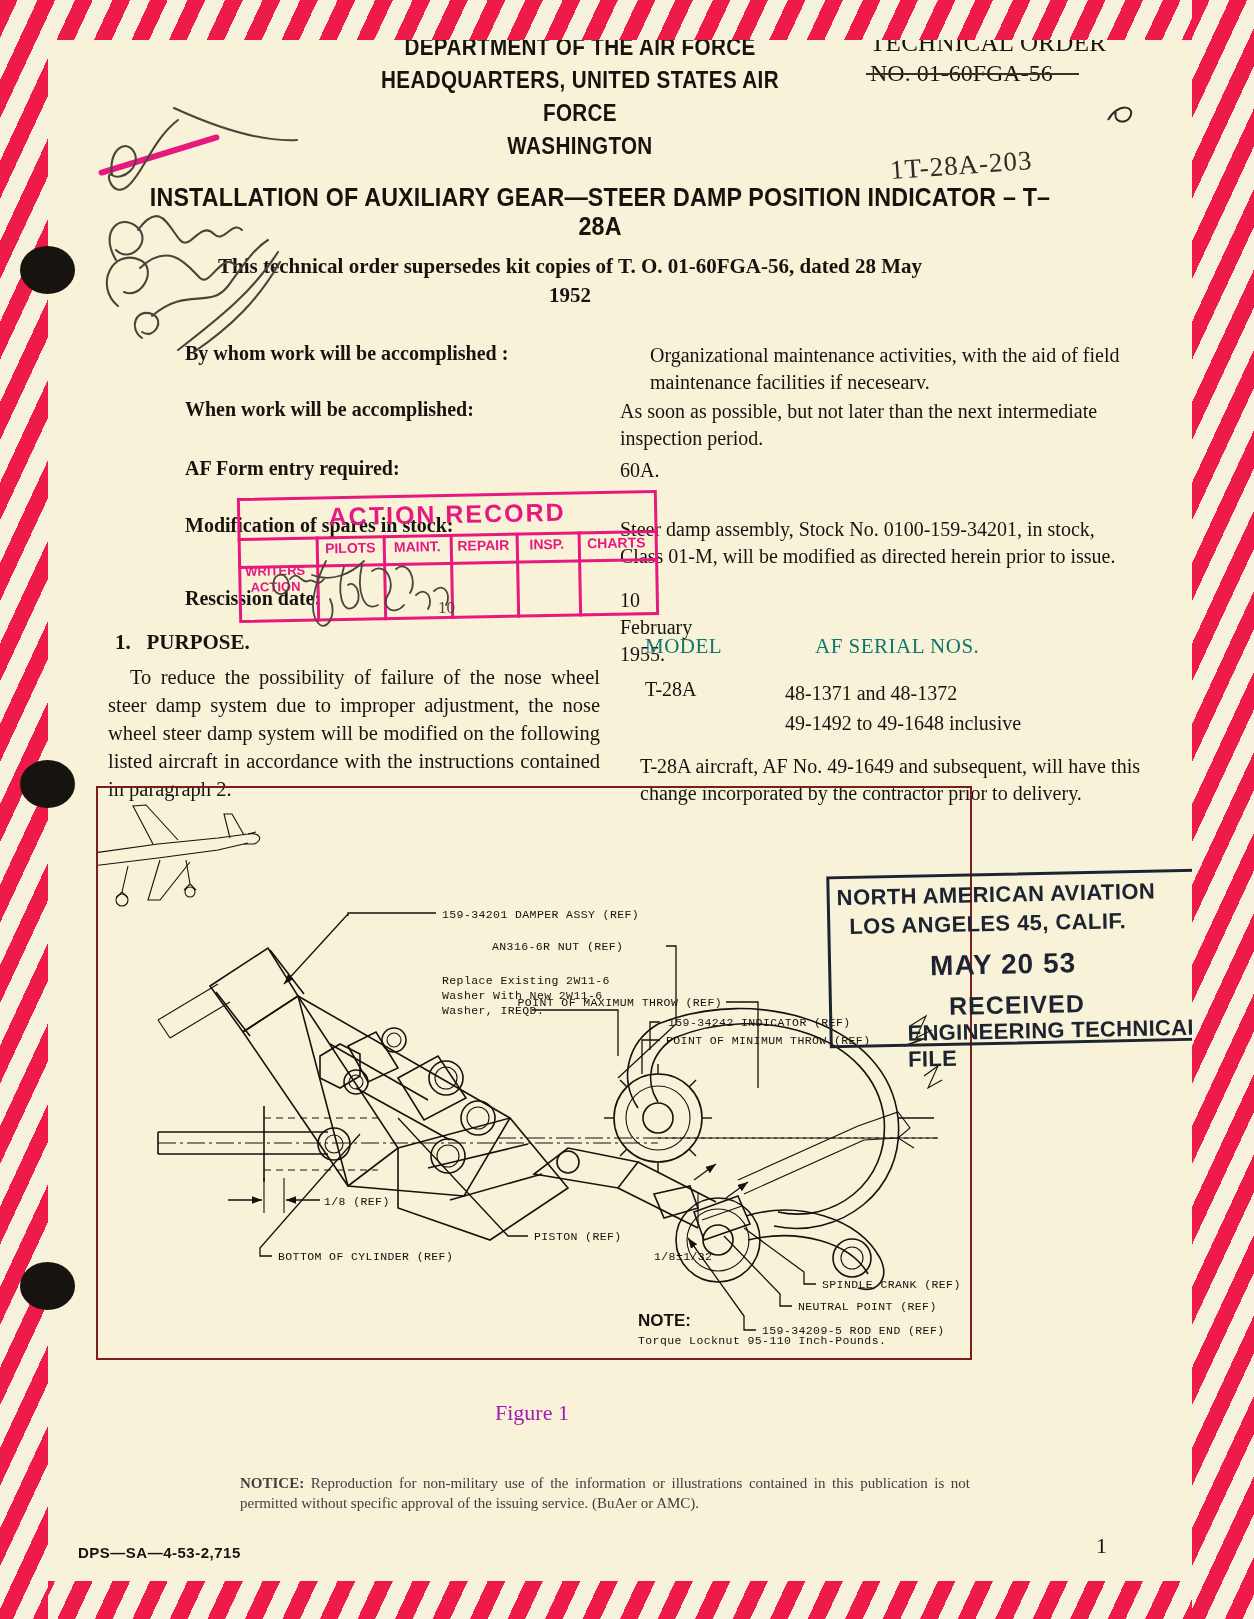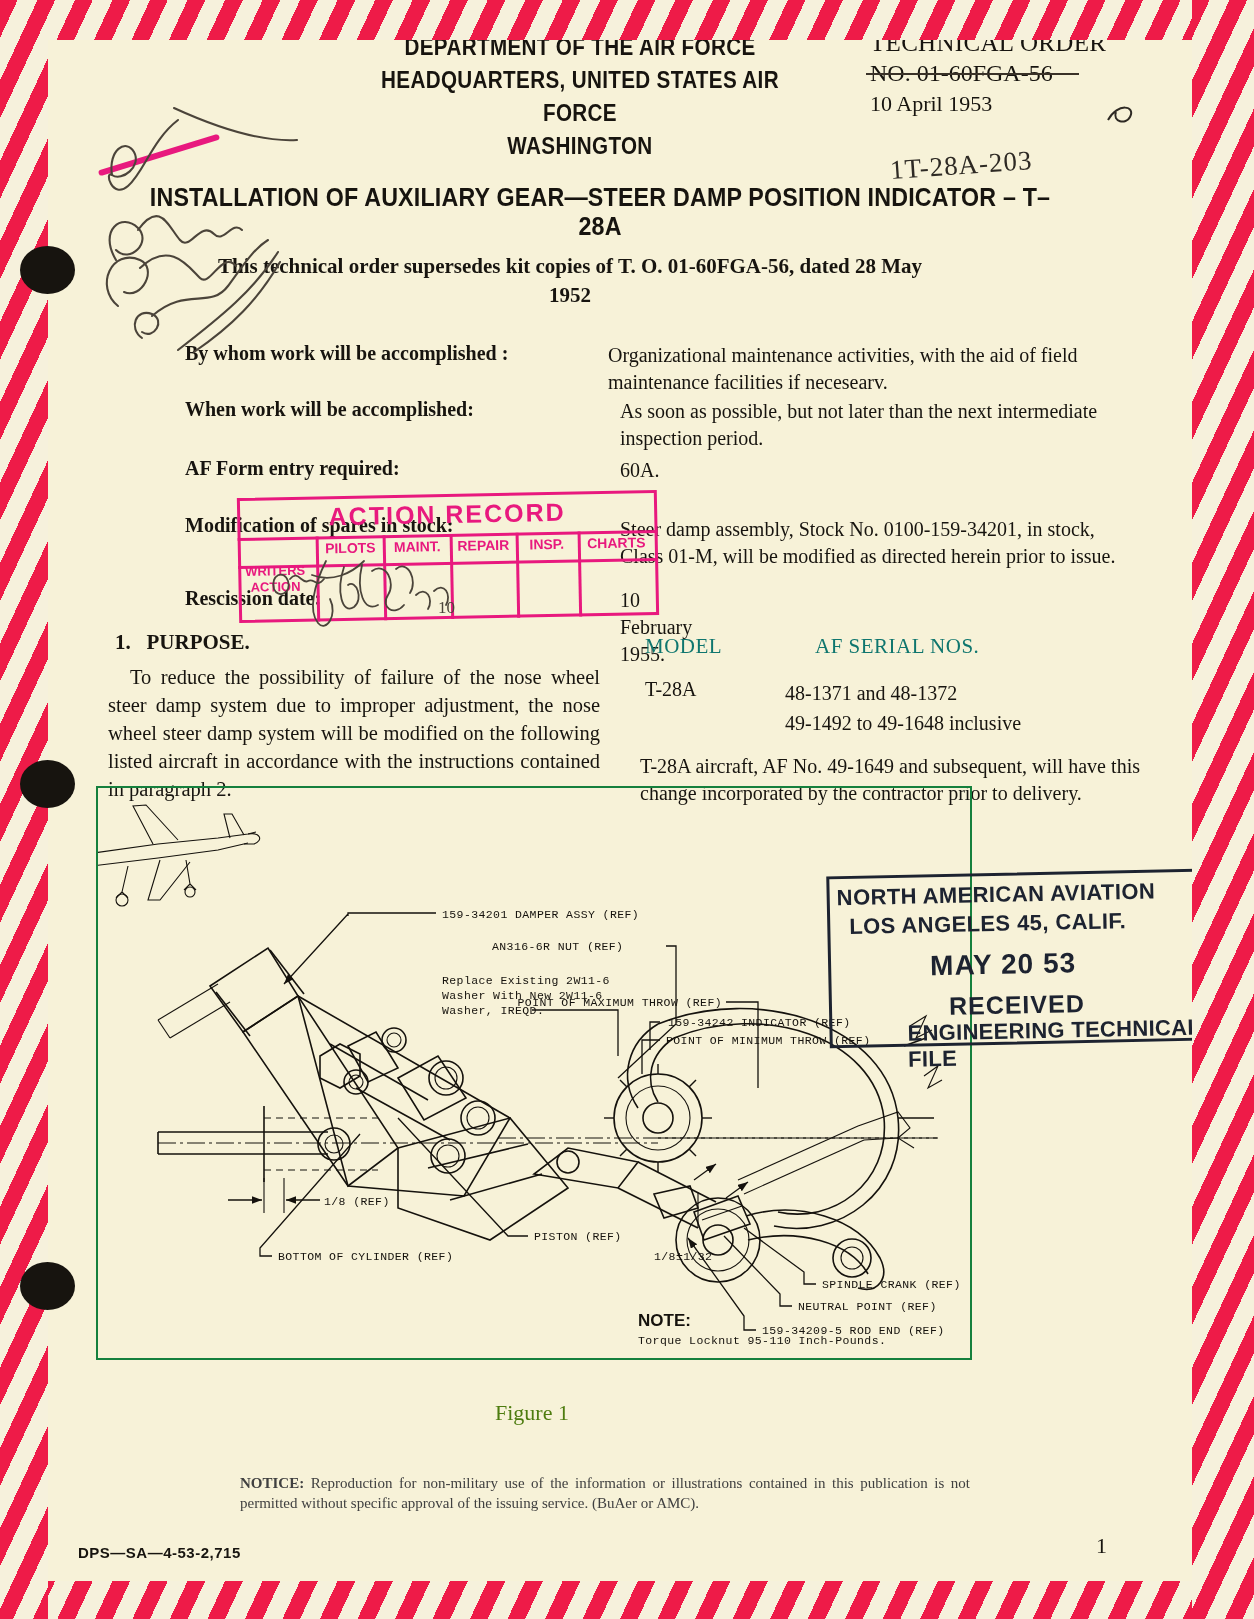--- a/index.html
+++ b/index.html
@@ -121,26 +121,26 @@
     font-family:"Liberation Sans",sans-serif;font-weight:bold;font-size:13px;
     line-height:16px;color:#e8197e;text-align:center;
   }
   .hw-strike{position:absolute;left:96px;top:152px;width:126px;height:6px;
              background:#e8197e;transform:rotate(-17deg);z-index:13;border-radius:3px;}
   .hw-pen{position:absolute;z-index:15;color:#2e2a24;font-family:"Liberation Serif",serif;}
 
   
   #figure-box{
     position:absolute;left:96px;top:786px;width:872px;height:570px;
-    border:2px solid #15803d;background:transparent;z-index:6;overflow:hidden;
+    border:2px solid #7f1d1d;background:transparent;z-index:6;overflow:hidden;
   }
   #figure-box svg{display:block;}
   .fig-cap{
     position:absolute;left:96px;top:1400px;width:872px;text-align:center;
-    font-size:22px;color:#4d7c0f;z-index:6;
+    font-size:22px;color:#a21caf;z-index:6;
   }
 
   
   #naa-stamp{
     position:absolute;left:828px;top:872px;width:418px;height:172px;z-index:20;
     transform:rotate(-1.2deg);color:#1d2330;
     font-family:"Liberation Sans",sans-serif;font-weight:bold;
   }
   #naa-stamp .sbox{position:absolute;inset:0;border:3px solid #1d2330;}
   #naa-stamp .l1{position:absolute;left:10px;top:9px;font-size:22px;letter-spacing:.4px;}
@@ -176,21 +176,20 @@
 
     <div class="hdr-left">
       <div>DEPARTMENT OF THE AIR FORCE</div>
       <div>HEADQUARTERS, UNITED STATES AIR FORCE</div>
       <div>WASHINGTON</div>
     </div>
 
     <div class="hdr-right">
       <div class="to">TECHNICAL ORDER</div>
       <div><span class="no">NO. 01-60FGA-56</span></div>
-      <div class="date">10 April 1953</div>
     </div>
 
     <div class="hw-pen" style="left:890px;top:150px;font-size:27px;transform:rotate(-4deg);letter-spacing:1px;">1T-28A-203</div>
 
     <svg style="position:absolute;left:1104px;top:100px;z-index:15" width="40" height="30" viewBox="0 0 40 30">
       <path d="M4 20 C 14 2, 32 6, 26 17 C 22 25, 8 22, 12 12" fill="none" stroke="#2e2a24" stroke-width="2"></path>
     </svg>
 
     <div class="title">INSTALLATION OF AUXILIARY GEAR—STEER DAMP POSITION INDICATOR – T–28A</div>
 
@@ -207,21 +206,21 @@
         <path d="M58 168 C 88 140, 106 166, 118 178 C 128 188, 140 150, 154 166"></path>
         <path d="M60 238 C 46 228, 54 208, 70 214 C 84 220, 72 240, 60 232"></path>
         <path d="M70 216 C 104 186, 128 210, 146 186 C 158 170, 170 150, 186 140"></path>
         <path d="M96 250 C 140 216, 172 190, 196 152"></path>
         <path d="M112 252 C 150 226, 176 200, 198 162"></path>
       </g>
     </svg>
 
     <div class="kv">
       <div class="k" style="left:185px;top:342px;text-align:right;">By whom work will be accomplished :</div>
-      <div class="v" style="left:608px;top:342px;width:520px;">Organizational maintenance activities, with the aid of field maintenance facilities if necesearv.</div>
+      <div class="v" style="left:650px;top:342px;width:520px;">Organizational maintenance activities, with the aid of field maintenance facilities if necesearv.</div>
     </div>
 
     <div class="kv">
       <div class="k" style="left:185px;top:398px;">When work will be accomplished:</div>
       <div class="v" style="left:620px;top:398px;width:520px;">As soon as possible, but not later than the next intermediate inspection period.</div>
     </div>
 
     <div class="kv">
       <div class="k" style="left:185px;top:457px;">AF Form entry required:</div>
       <div class="v" style="left:620px;top:457px;">60A.</div>

